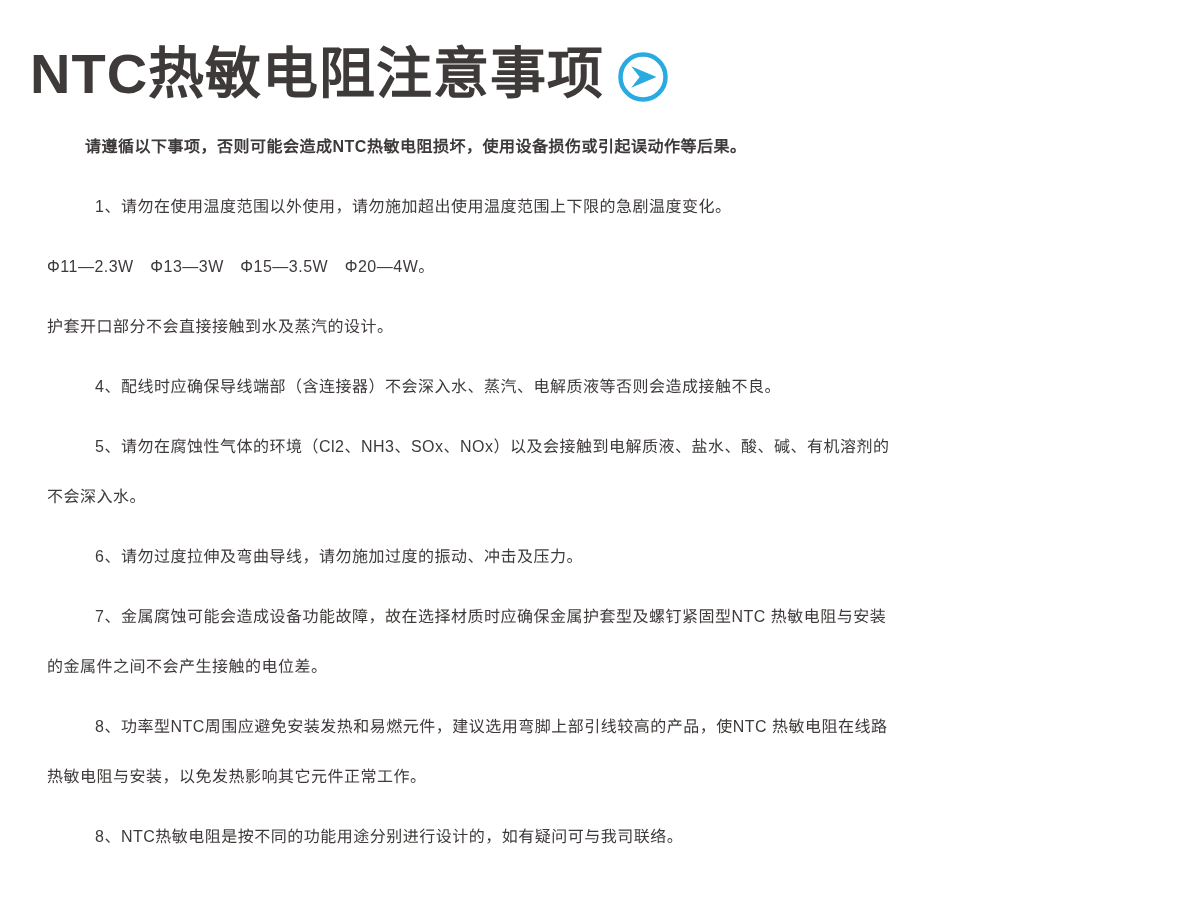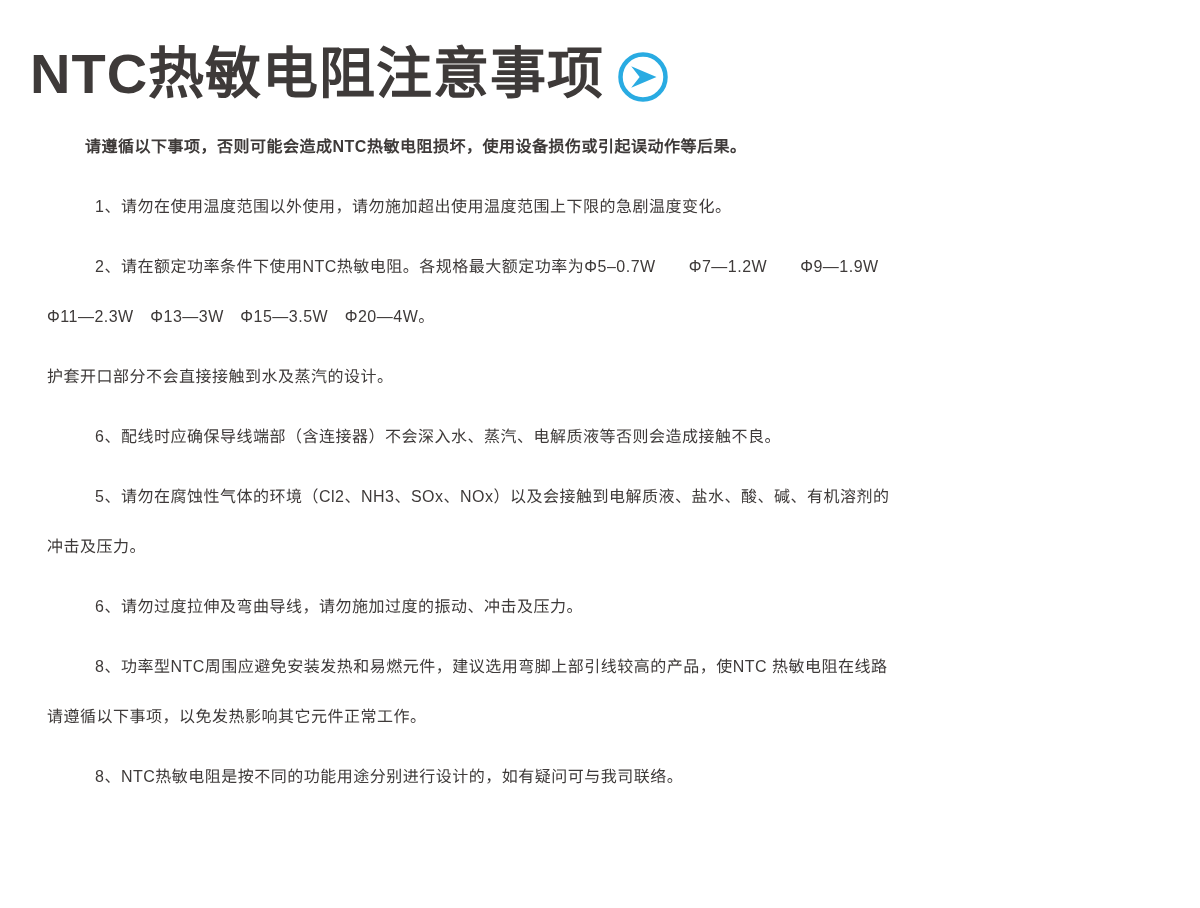--- a/index.html
+++ b/index.html
@@ -77,45 +77,48 @@
 
   <main class="doc-body">
 
     <p class="line first intro">请遵循以下事项，否则可能会造成NTC热敏电阻损坏，使用设备损伤或引起误动作等后果。</p>
 
     <div class="item">
       <p class="line first">1、请勿在使用温度范围以外使用，请勿施加超出使用温度范围上下限的急剧温度变化。</p>
     </div>
 
     <div class="item">
-      <p class="line first">2、请在额定功率条件下使用NTC热敏电阻。各规格最大额定功率为Φ5–0.7W　　Φ7—1.2W　　Φ9—1.9W</p>
       <p class="line">Φ11—2.3W　Φ13—3W　Φ15—3.5W　Φ20—4W。</p>
     </div>
 
     <div class="item">
       <p class="line">护套开口部分不会直接接触到水及蒸汽的设计。</p>
     </div>
 
     <div class="item">
-      <p class="line first">6、配线时应确保导线端部（含连接器）不会深入水、蒸汽、电解质液等否则会造成接触不良。</p>
+      <p class="line first">4、配线时应确保导线端部（含连接器）不会深入水、蒸汽、电解质液等否则会造成接触不良。</p>
     </div>
 
     <div class="item">
       <p class="line first">5、请勿在腐蚀性气体的环境（Cl2、NH3、SOx、NOx）以及会接触到电解质液、盐水、酸、碱、有机溶剂的</p>
-      <p class="line">冲击及压力。</p>
+      <p class="line">不会深入水。</p>
     </div>
 
     <div class="item">
       <p class="line first">6、请勿过度拉伸及弯曲导线，请勿施加过度的振动、冲击及压力。</p>
     </div>
 
+    <div class="item">
+      <p class="line first">7、金属腐蚀可能会造成设备功能故障，故在选择材质时应确保金属护套型及螺钉紧固型NTC 热敏电阻与安装</p>
+      <p class="line">的金属件之间不会产生接触的电位差。</p>
+    </div>
 
     <div class="item">
       <p class="line first">8、功率型NTC周围应避免安装发热和易燃元件，建议选用弯脚上部引线较高的产品，使NTC 热敏电阻在线路</p>
-      <p class="line">请遵循以下事项，以免发热影响其它元件正常工作。</p>
+      <p class="line">热敏电阻与安装，以免发热影响其它元件正常工作。</p>
     </div>
 
     <div class="item">
       <p class="line first">8、NTC热敏电阻是按不同的功能用途分别进行设计的，如有疑问可与我司联络。</p>
     </div>
 
   </main>
 </div>
 
 </body></html>

